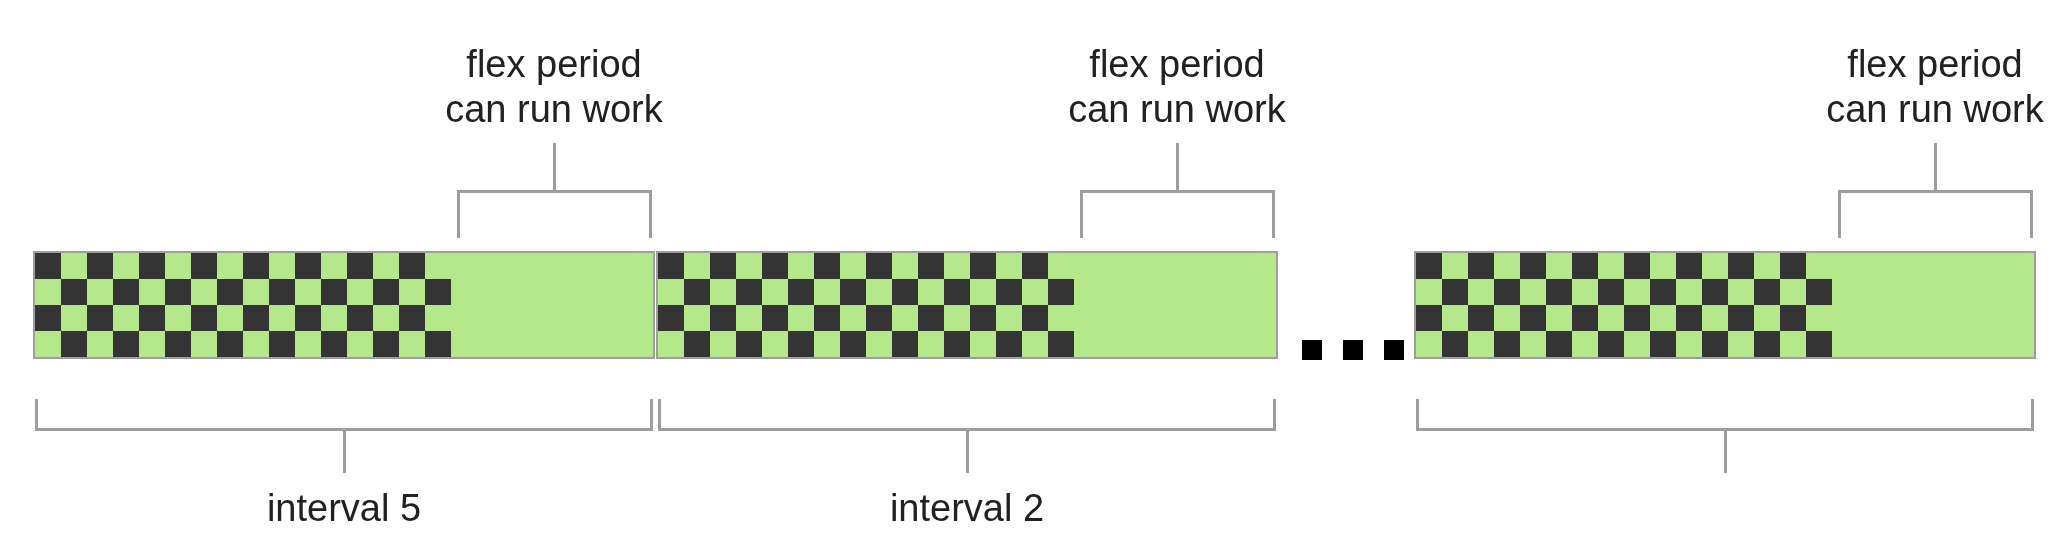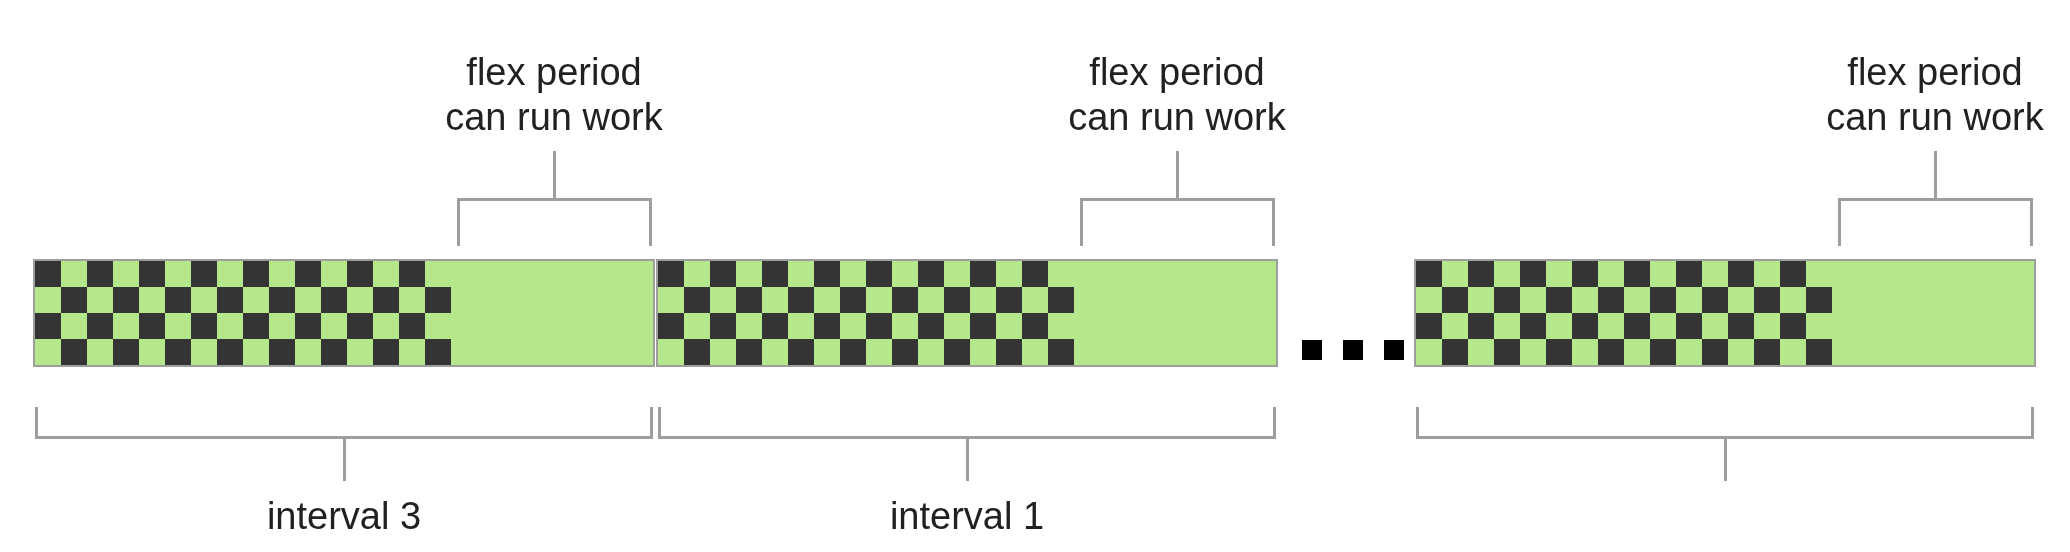--- a/index.html
+++ b/index.html
@@ -5,21 +5,21 @@
   html, body { margin: 0; padding: 0; }
   body {
     width: 2070px; height: 552px;
     position: relative;
     background: #ffffff;
     font-family: "Liberation Sans", "DejaVu Sans", sans-serif;
     color: #212121;
     overflow: hidden;
   }
 
-  .interval-block { position: absolute; top: 8px; width: 618px; height: 476px; }
+  .interval-block { position: absolute; top: 0; width: 618px; height: 476px; }
   .pos-1 { left: 35px; }
   .pos-2 { left: 658px; }
   .pos-3 { left: 1416px; }
 
   
   .flex-text {
     position: absolute;
     left: 269px; width: 500px; top: 42px;
     text-align: center;
     font-size: 38px; line-height: 45px; font-weight: 500;
@@ -110,37 +110,37 @@
     <div>can run work</div>
   </div>
   <div class="flex-stem"></div>
   <div class="flex-bracket"></div>
   <div class="bar">
     <div class="checker"></div>
     <div class="flex-region"></div>
   </div>
   <div class="bottom-bracket"></div>
   <div class="bottom-stem"></div>
-  <div class="interval-label">interval 3</div>
+  <div class="interval-label">interval 5</div>
 </div>
 
 <div class="interval-block pos-2">
   <div class="flex-text">
     <div>flex period</div>
     <div>can run work</div>
   </div>
   <div class="flex-stem"></div>
   <div class="flex-bracket"></div>
   <div class="bar">
     <div class="checker"></div>
     <div class="flex-region"></div>
   </div>
   <div class="bottom-bracket"></div>
   <div class="bottom-stem"></div>
-  <div class="interval-label">interval 1</div>
+  <div class="interval-label">interval 2</div>
 </div>
 
 <div class="dots">
   <span class="dot"></span>
   <span class="dot"></span>
   <span class="dot"></span>
 </div>
 
 <div class="interval-block pos-3">
   <div class="flex-text">

